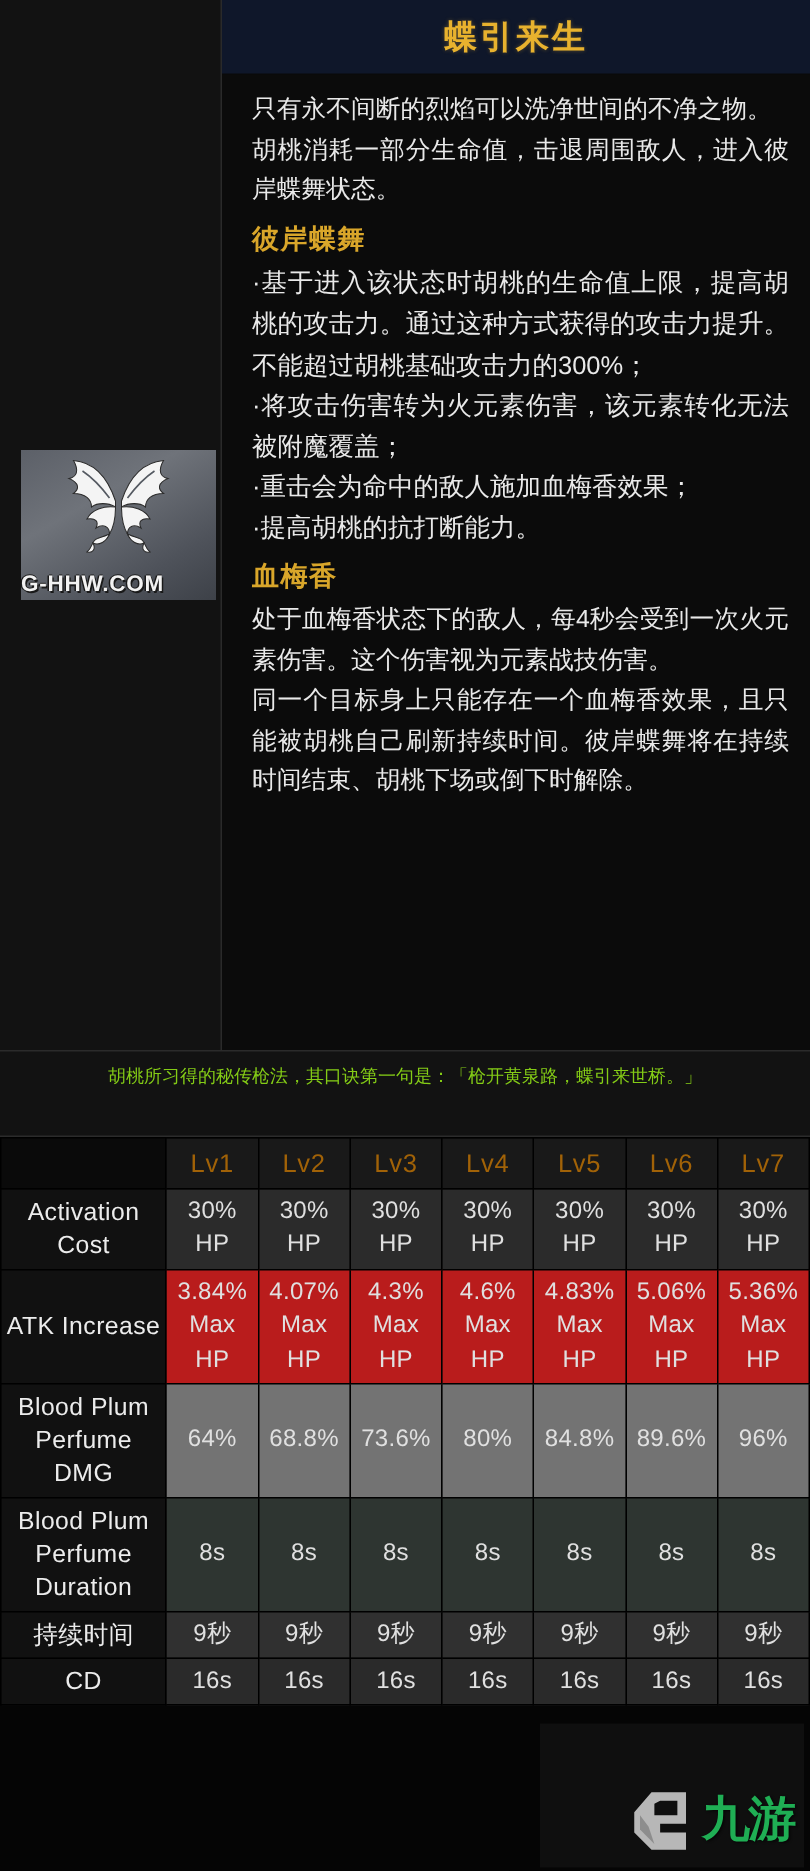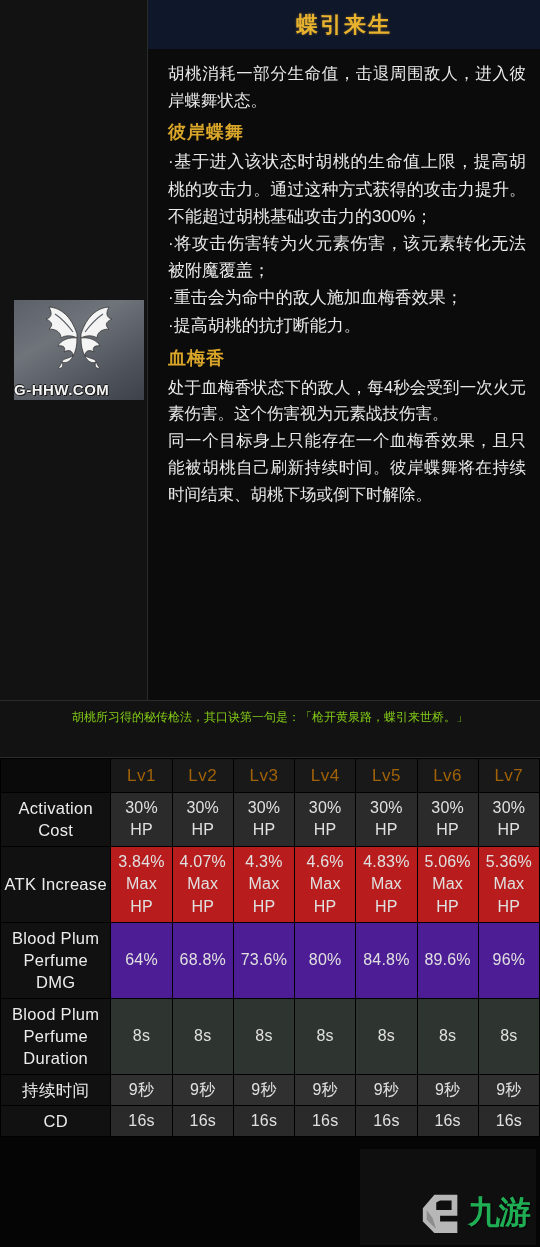--- a/index.html
+++ b/index.html
@@ -192,21 +192,21 @@
   }
   .cell {
     color: #e0e0e0;
     font-size: 16px;
     line-height: 1.4;
     letter-spacing: 0.2px;
   }
   
   .tone-a td.cell { background: #2b2b2b; }
   .tone-b td.cell { background: #b91c1c; margin-left: 40px; }
-  .tone-c td.cell { background: #4c1d95; }
+  .tone-c td.cell { background: #737373; }
   .tone-green td.cell { background: #2e3531; }
   .tone-d td.cell { background: #303030; }
   .tone-e td.cell { background: #2a2a2a; }
 
   .tone-a td.row-label,
   .tone-b td.row-label,
   .tone-c td.row-label,
   .tone-green td.row-label,
   .tone-d td.row-label,
   .tone-e td.row-label { background: #111111; }
@@ -272,20 +272,21 @@
         </svg>
         <div class="icon-watermark">G-HHW.COM</div>
       </div>
     </div>
 
     <div class="desc-col">
       <div class="title-bar">
         <div class="title-text">蝶引来生</div>
       </div>
       <div class="desc-body">
+        <p class="para">只有永不间断的烈焰可以洗净世间的不净之物。</p>
         <p class="para">胡桃消耗一部分生命值，击退周围敌人，进入彼岸蝶舞状态。</p>
 
         <div class="sub-head">彼岸蝶舞</div>
         <ul class="bullets">
           <li>·基于进入该状态时胡桃的生命值上限，提高胡桃的攻击力。通过这种方式获得的攻击力提升。不能超过胡桃基础攻击力的300%；</li>
           <li>·将攻击伤害转为火元素伤害，该元素转化无法被附魔覆盖；</li>
           <li>·重击会为命中的敌人施加血梅香效果；</li>
           <li>·提高胡桃的抗打断能力。</li>
         </ul>
 

